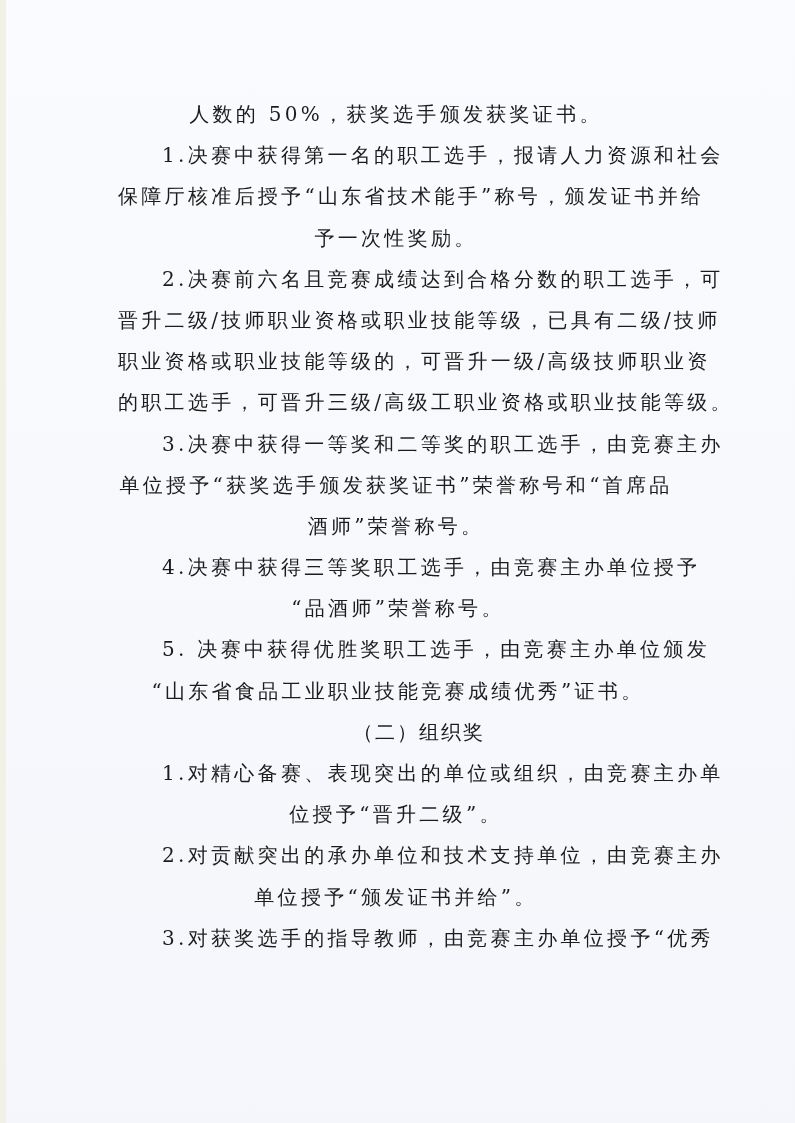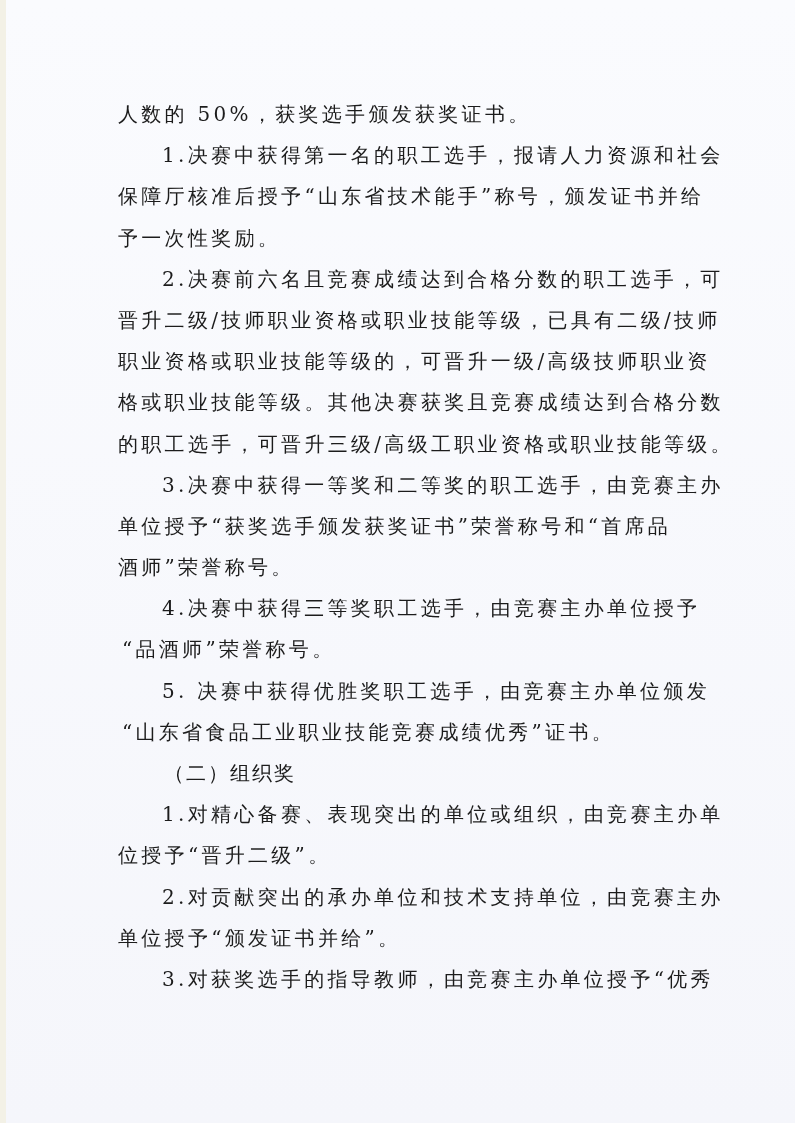--- a/index.html
+++ b/index.html
@@ -25,20 +25,21 @@
     top: 94px;
     width: 556px;
   }
   .line {
     height: 41.2px;
     line-height: 41.2px;
     font-size: 20px;
     letter-spacing: 3.3px;
     white-space: nowrap;
     overflow: visible;
+    text-align: center;
   }
   .indent { padding-left: 44px; }
   .indent-small { padding-left: 4px; }
   .heading {
     padding-left: 46px;
     font-weight: normal;
     font-family: "DejaVu Sans", "Liberation Sans", sans-serif;
     letter-spacing: 2px;
   }
 </style>
@@ -48,21 +49,20 @@
 <div class="page">
   <div class="page-edge"></div>
   <div class="body-text">
     <div class="line">人数的 50%，获奖选手颁发获奖证书。</div>
     <div class="line indent">1.决赛中获得第一名的职工选手，报请人力资源和社会</div>
     <div class="line">保障厅核准后授予“山东省技术能手”称号，颁发证书并给</div>
     <div class="line">予一次性奖励。</div>
     <div class="line indent">2.决赛前六名且竞赛成绩达到合格分数的职工选手，可</div>
     <div class="line">晋升二级/技师职业资格或职业技能等级，已具有二级/技师</div>
     <div class="line">职业资格或职业技能等级的，可晋升一级/高级技师职业资</div>
-    <div class="line">格或职业技能等级。其他决赛获奖且竞赛成绩达到合格分数</div>
     <div class="line">的职工选手，可晋升三级/高级工职业资格或职业技能等级。</div>
     <div class="line indent">3.决赛中获得一等奖和二等奖的职工选手，由竞赛主办</div>
     <div class="line">单位授予“获奖选手颁发获奖证书”荣誉称号和“首席品</div>
     <div class="line">酒师”荣誉称号。</div>
     <div class="line indent">4.决赛中获得三等奖职工选手，由竞赛主办单位授予</div>
     <div class="line indent-small">“品酒师”荣誉称号。</div>
     <div class="line indent">5. 决赛中获得优胜奖职工选手，由竞赛主办单位颁发</div>
     <div class="line indent-small">“山东省食品工业职业技能竞赛成绩优秀”证书。</div>
     <div class="line heading">（二）组织奖</div>
     <div class="line indent">1.对精心备赛、表现突出的单位或组织，由竞赛主办单</div>

